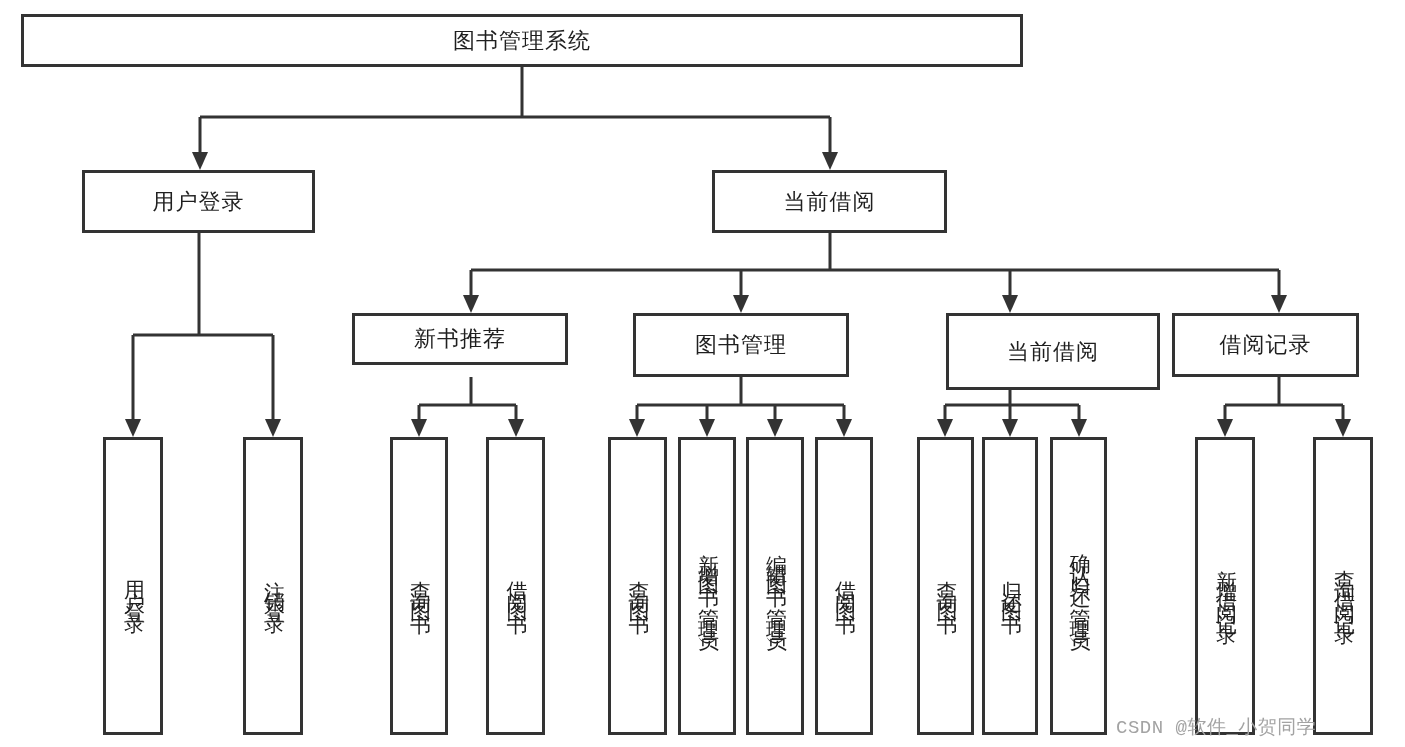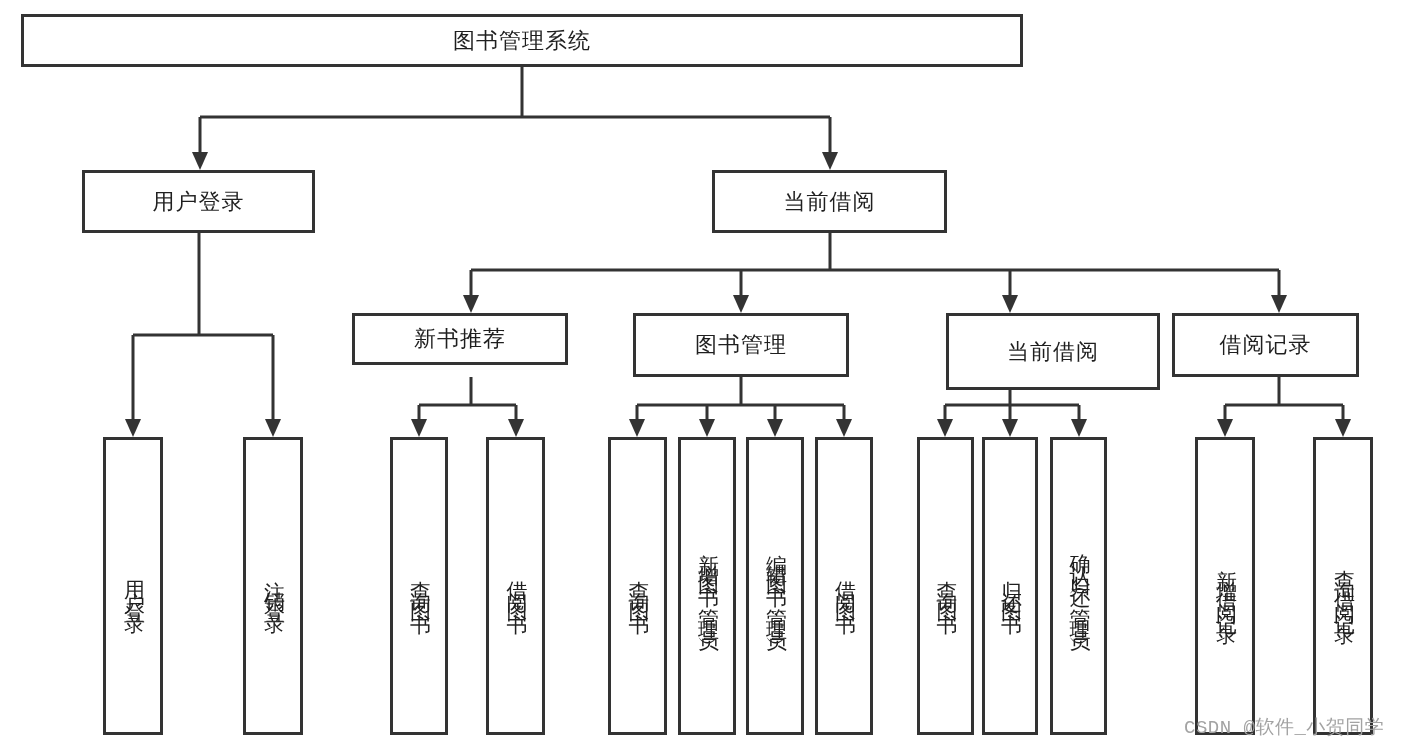--- a/index.html
+++ b/index.html
@@ -27,21 +27,21 @@
   .v span {
     writing-mode: vertical-rl;
     text-orientation: mixed;
     font-size: 21px;
     line-height: 1;
     letter-spacing: 11px;
     white-space: nowrap;
   }
   .watermark {
     position: absolute;
-    left: 1184px;
+    left: 1116px;
     top: 714px;
     font-size: 19px;
     letter-spacing: 0.5px;
     color: #a3a3a3;
     z-index: 5;
     white-space: nowrap;
   }
 </style>
 </head>
 <body>

